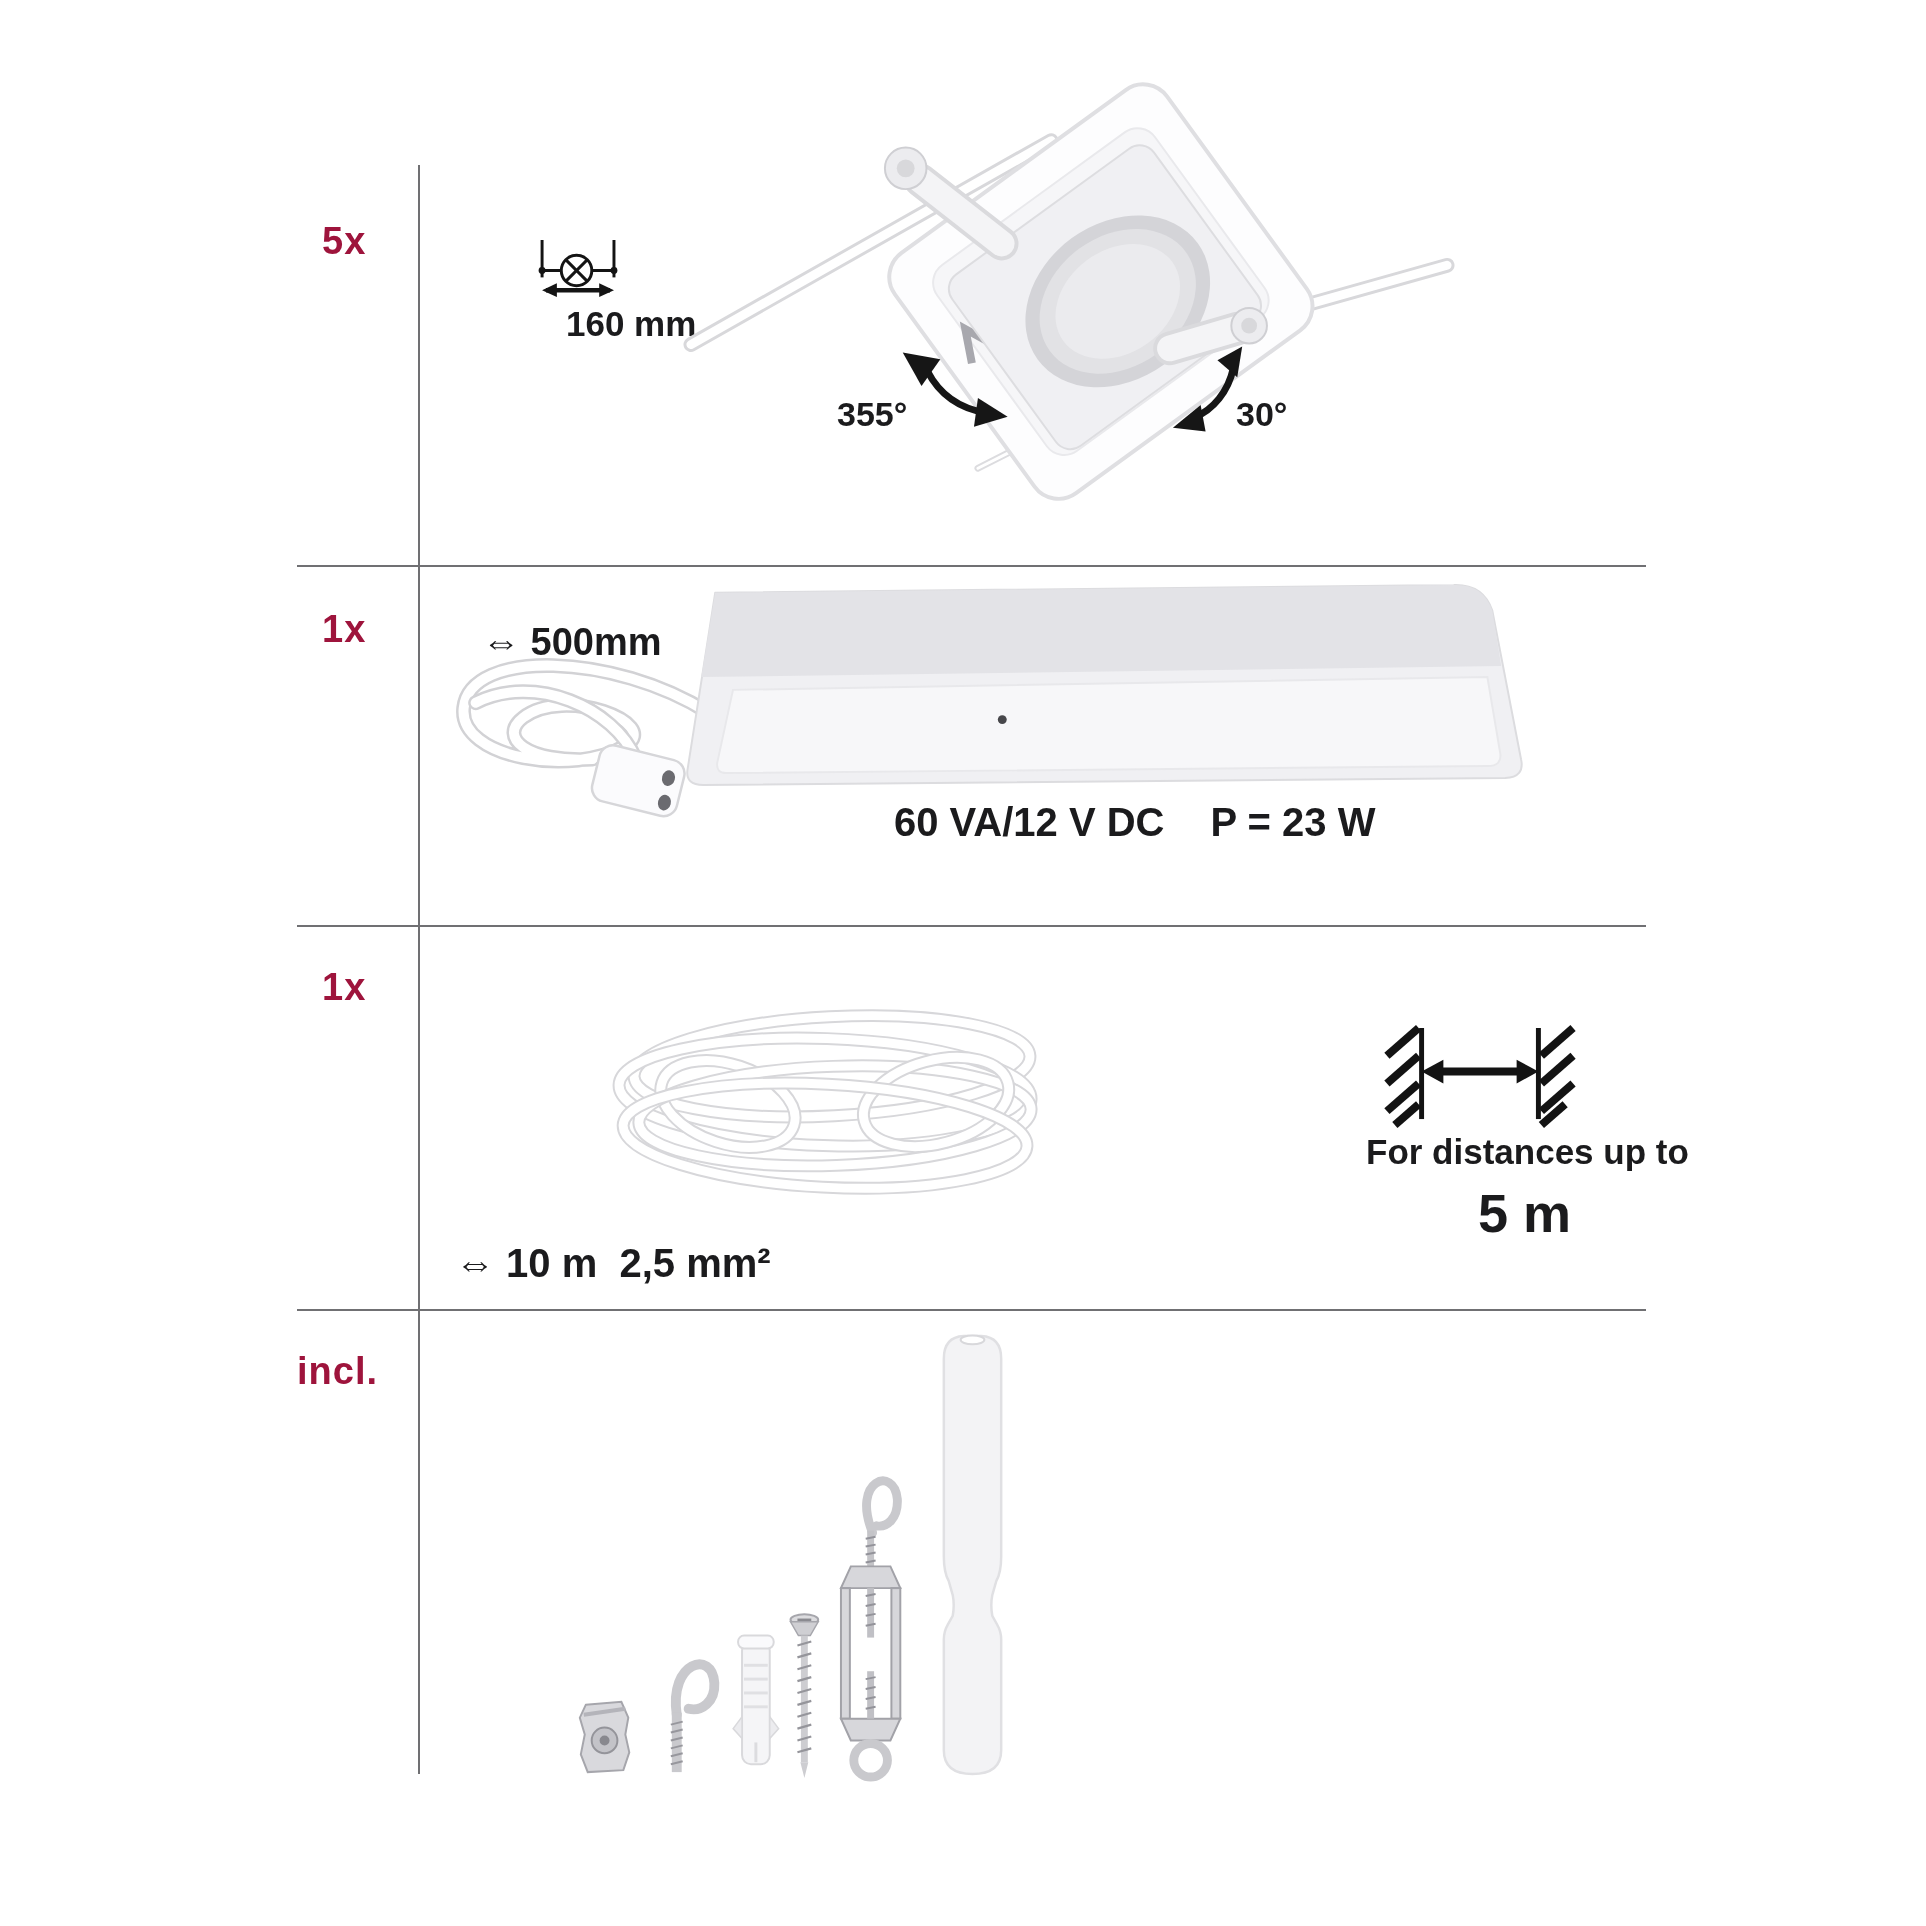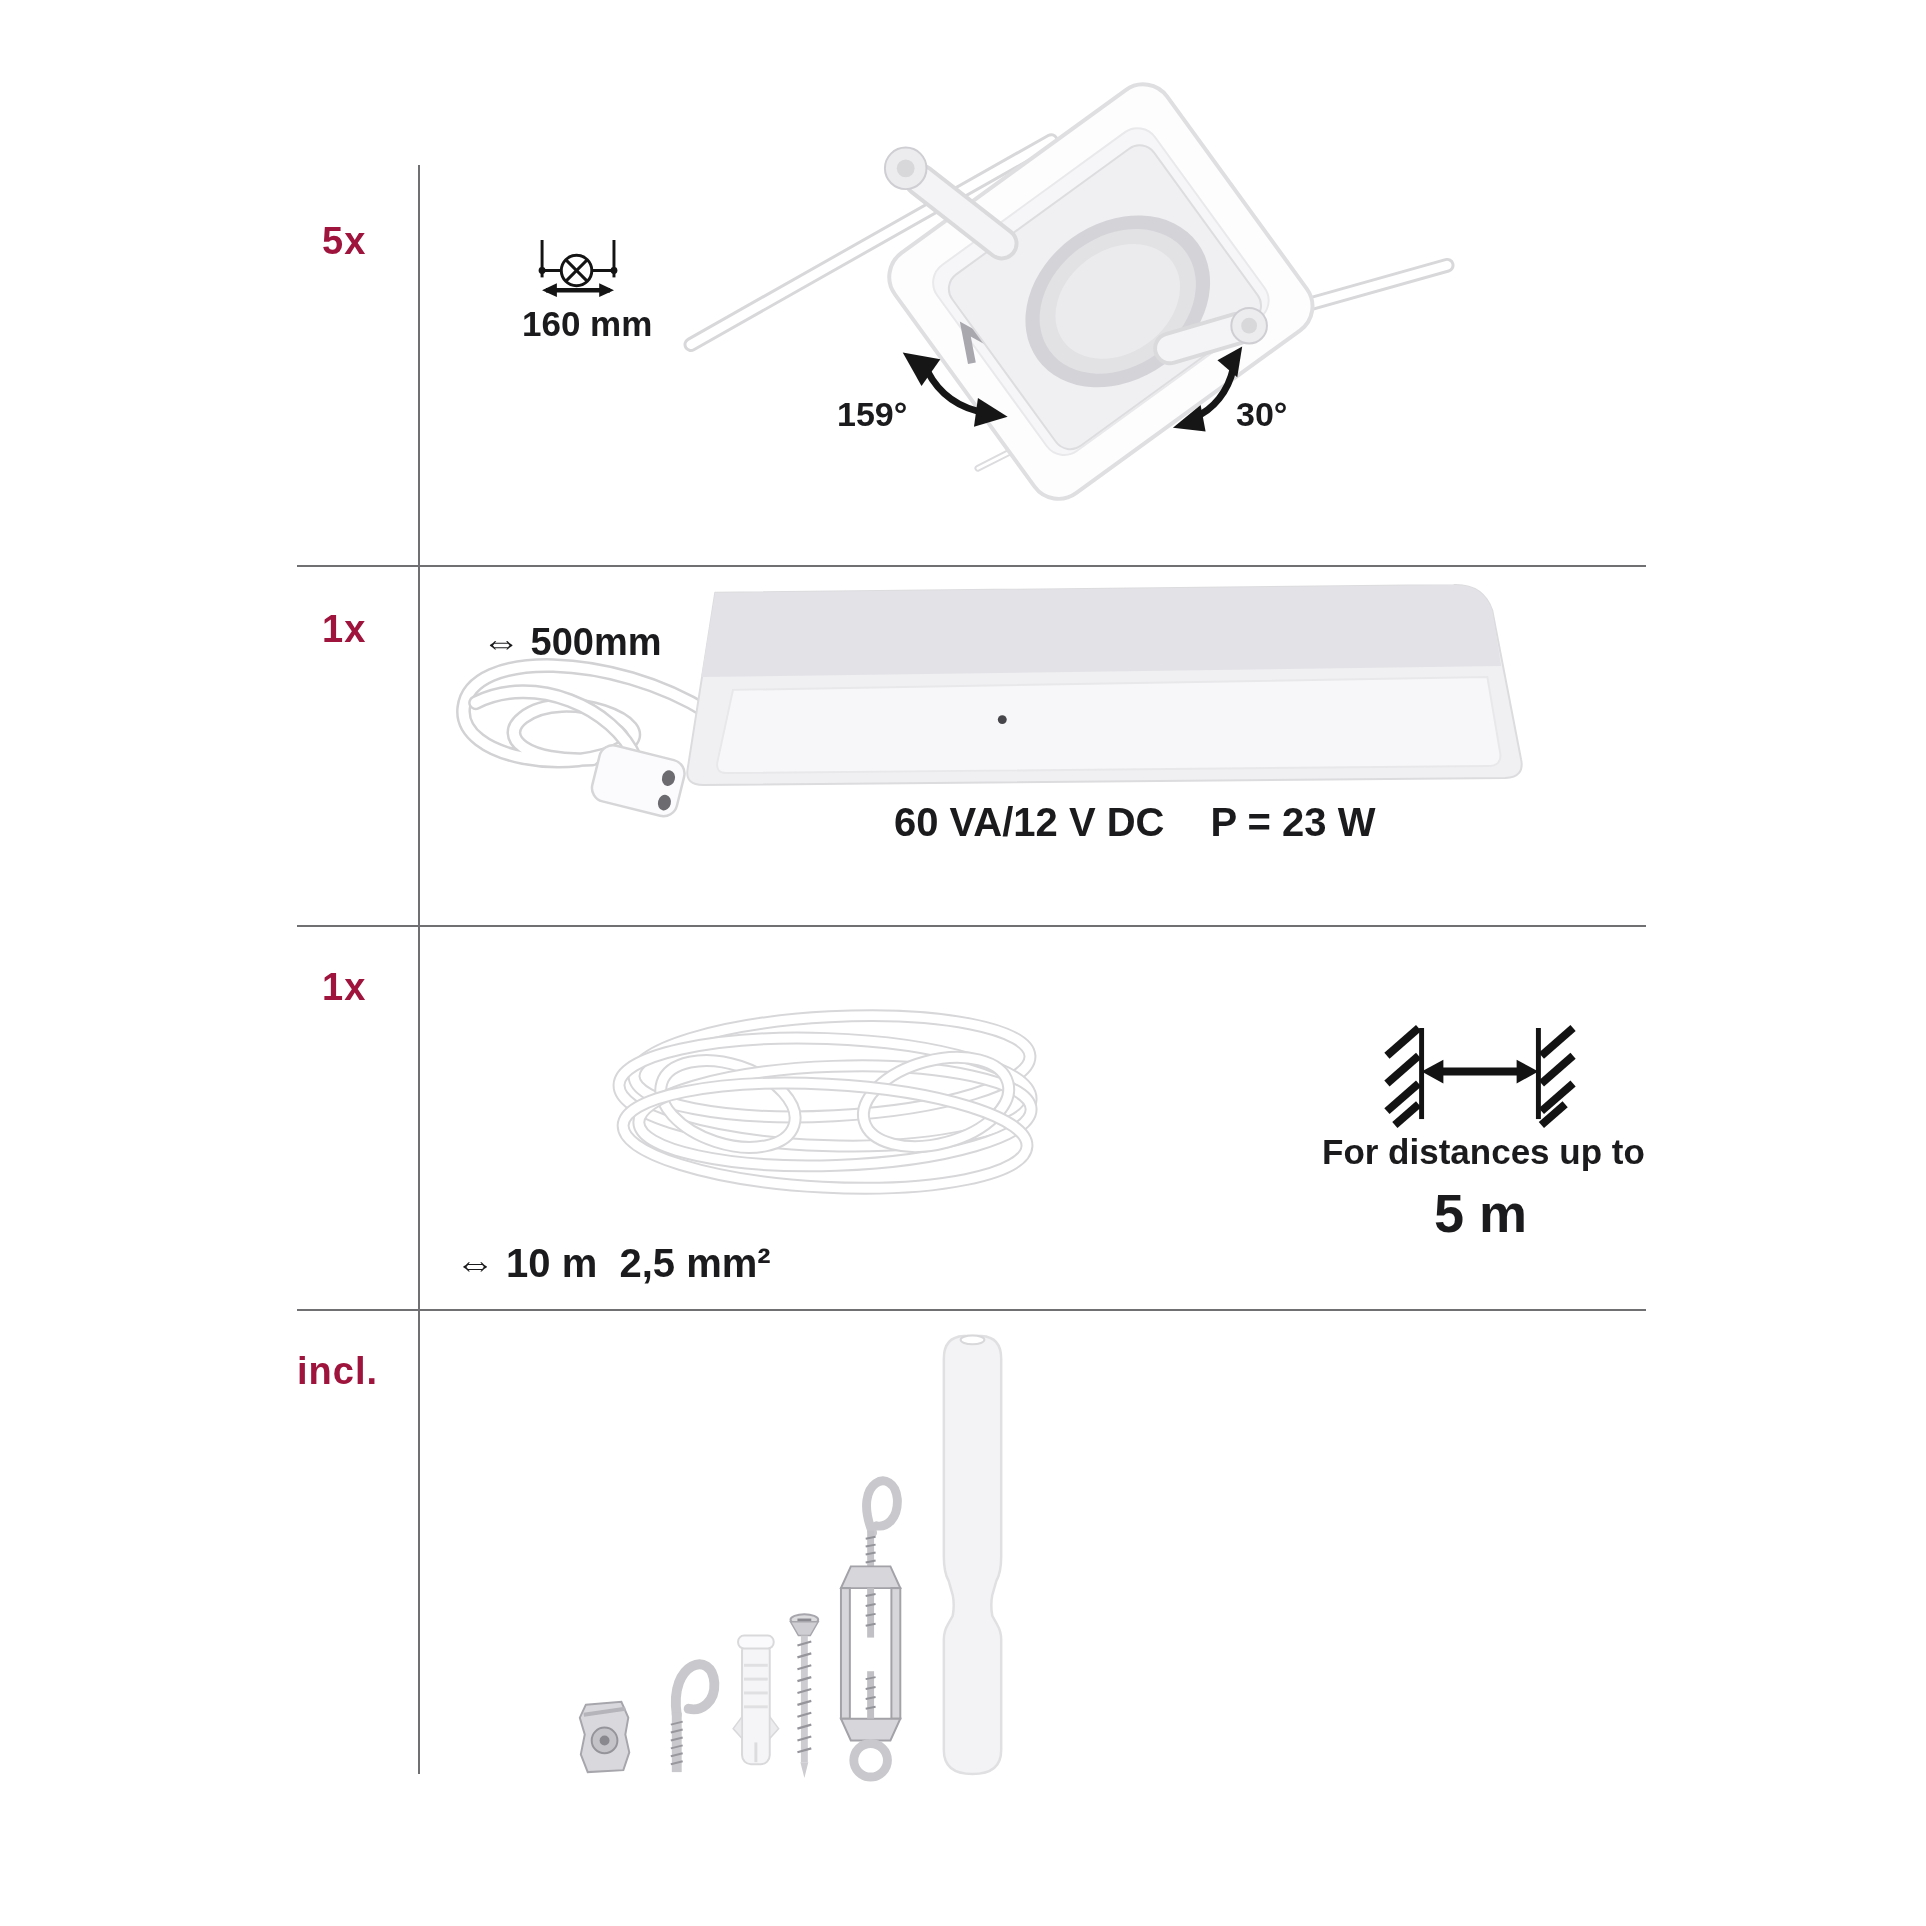--- a/index.html
+++ b/index.html
@@ -4,21 +4,21 @@
 <style>
   :root{ --accent:#9E143C; --divider:#707073; --ink:#1b1b1d; }
   html,body{margin:0;padding:0;background:#fff;}
   .page{position:relative;width:1927px;height:1927px;background:#ffffff;overflow:hidden;
         font-family:"Liberation Sans","DejaVu Sans",sans-serif;color:var(--ink);}
   .abs{position:absolute;}
   .hline{height:2px;background:var(--divider);}
   .vline{width:2px;background:var(--divider);}
   .qty{font-weight:700;font-size:38px;line-height:1;color:var(--accent);letter-spacing:1px;}
   .t{font-weight:700;line-height:1.1;white-space:pre;}
-  .ctr{text-align:center;}
+  .ctr{text-align:center;margin-left:44px;}
   svg{display:block;overflow:visible;}
 </style>
 </head>
 <body>
 
 <div class="page">
 
   <div class="abs vline" style="left:418px;top:165px;height:1609px;"></div>
   <div class="abs hline" style="left:297px;top:565px;width:1349px;"></div>
   <div class="abs hline" style="left:297px;top:925px;width:1349px;"></div>
@@ -82,21 +82,21 @@
       <polygon points="328,321 298,302 294,331" fill="#161616"></polygon>
     </g>
 
     <g>
       <path d="M516,322 C536,314 551,295 556,272" fill="none" stroke="#161616" stroke-width="7"></path>
       <polygon points="565,250 540,264 560,281" fill="#161616"></polygon>
       <polygon points="495,332 523,309 528,336" fill="#161616"></polygon>
     </g>
   </svg>
 
-  <div class="abs t" style="left:837px;top:396px;font-size:34px;">159°</div>
+  <div class="abs t" style="left:837px;top:396px;font-size:34px;">355°</div>
   <div class="abs t" style="left:1236px;top:396px;font-size:34px;">30°</div>
 
   <div class="abs qty" style="left:322px;top:610px;">1x</div>
   <div class="abs t" style="left:482px;top:622px;font-size:38px;">⇔ 500mm</div>
 
   <svg class="abs" style="left:416px;top:579px;" width="1129" height="297" viewBox="0 0 1140 300">
 
     <g fill="none" stroke-linecap="round">
       <path d="M295,135 C200,75 55,70 48,130 C42,182 160,200 212,168 C248,146 150,108 108,140 C82,160 112,186 178,182" stroke="#d2d2d5" stroke-width="15"></path>
       <path d="M295,135 C200,75 55,70 48,130 C42,182 160,200 212,168 C248,146 150,108 108,140 C82,160 112,186 178,182" stroke="#ffffff" stroke-width="10"></path>

